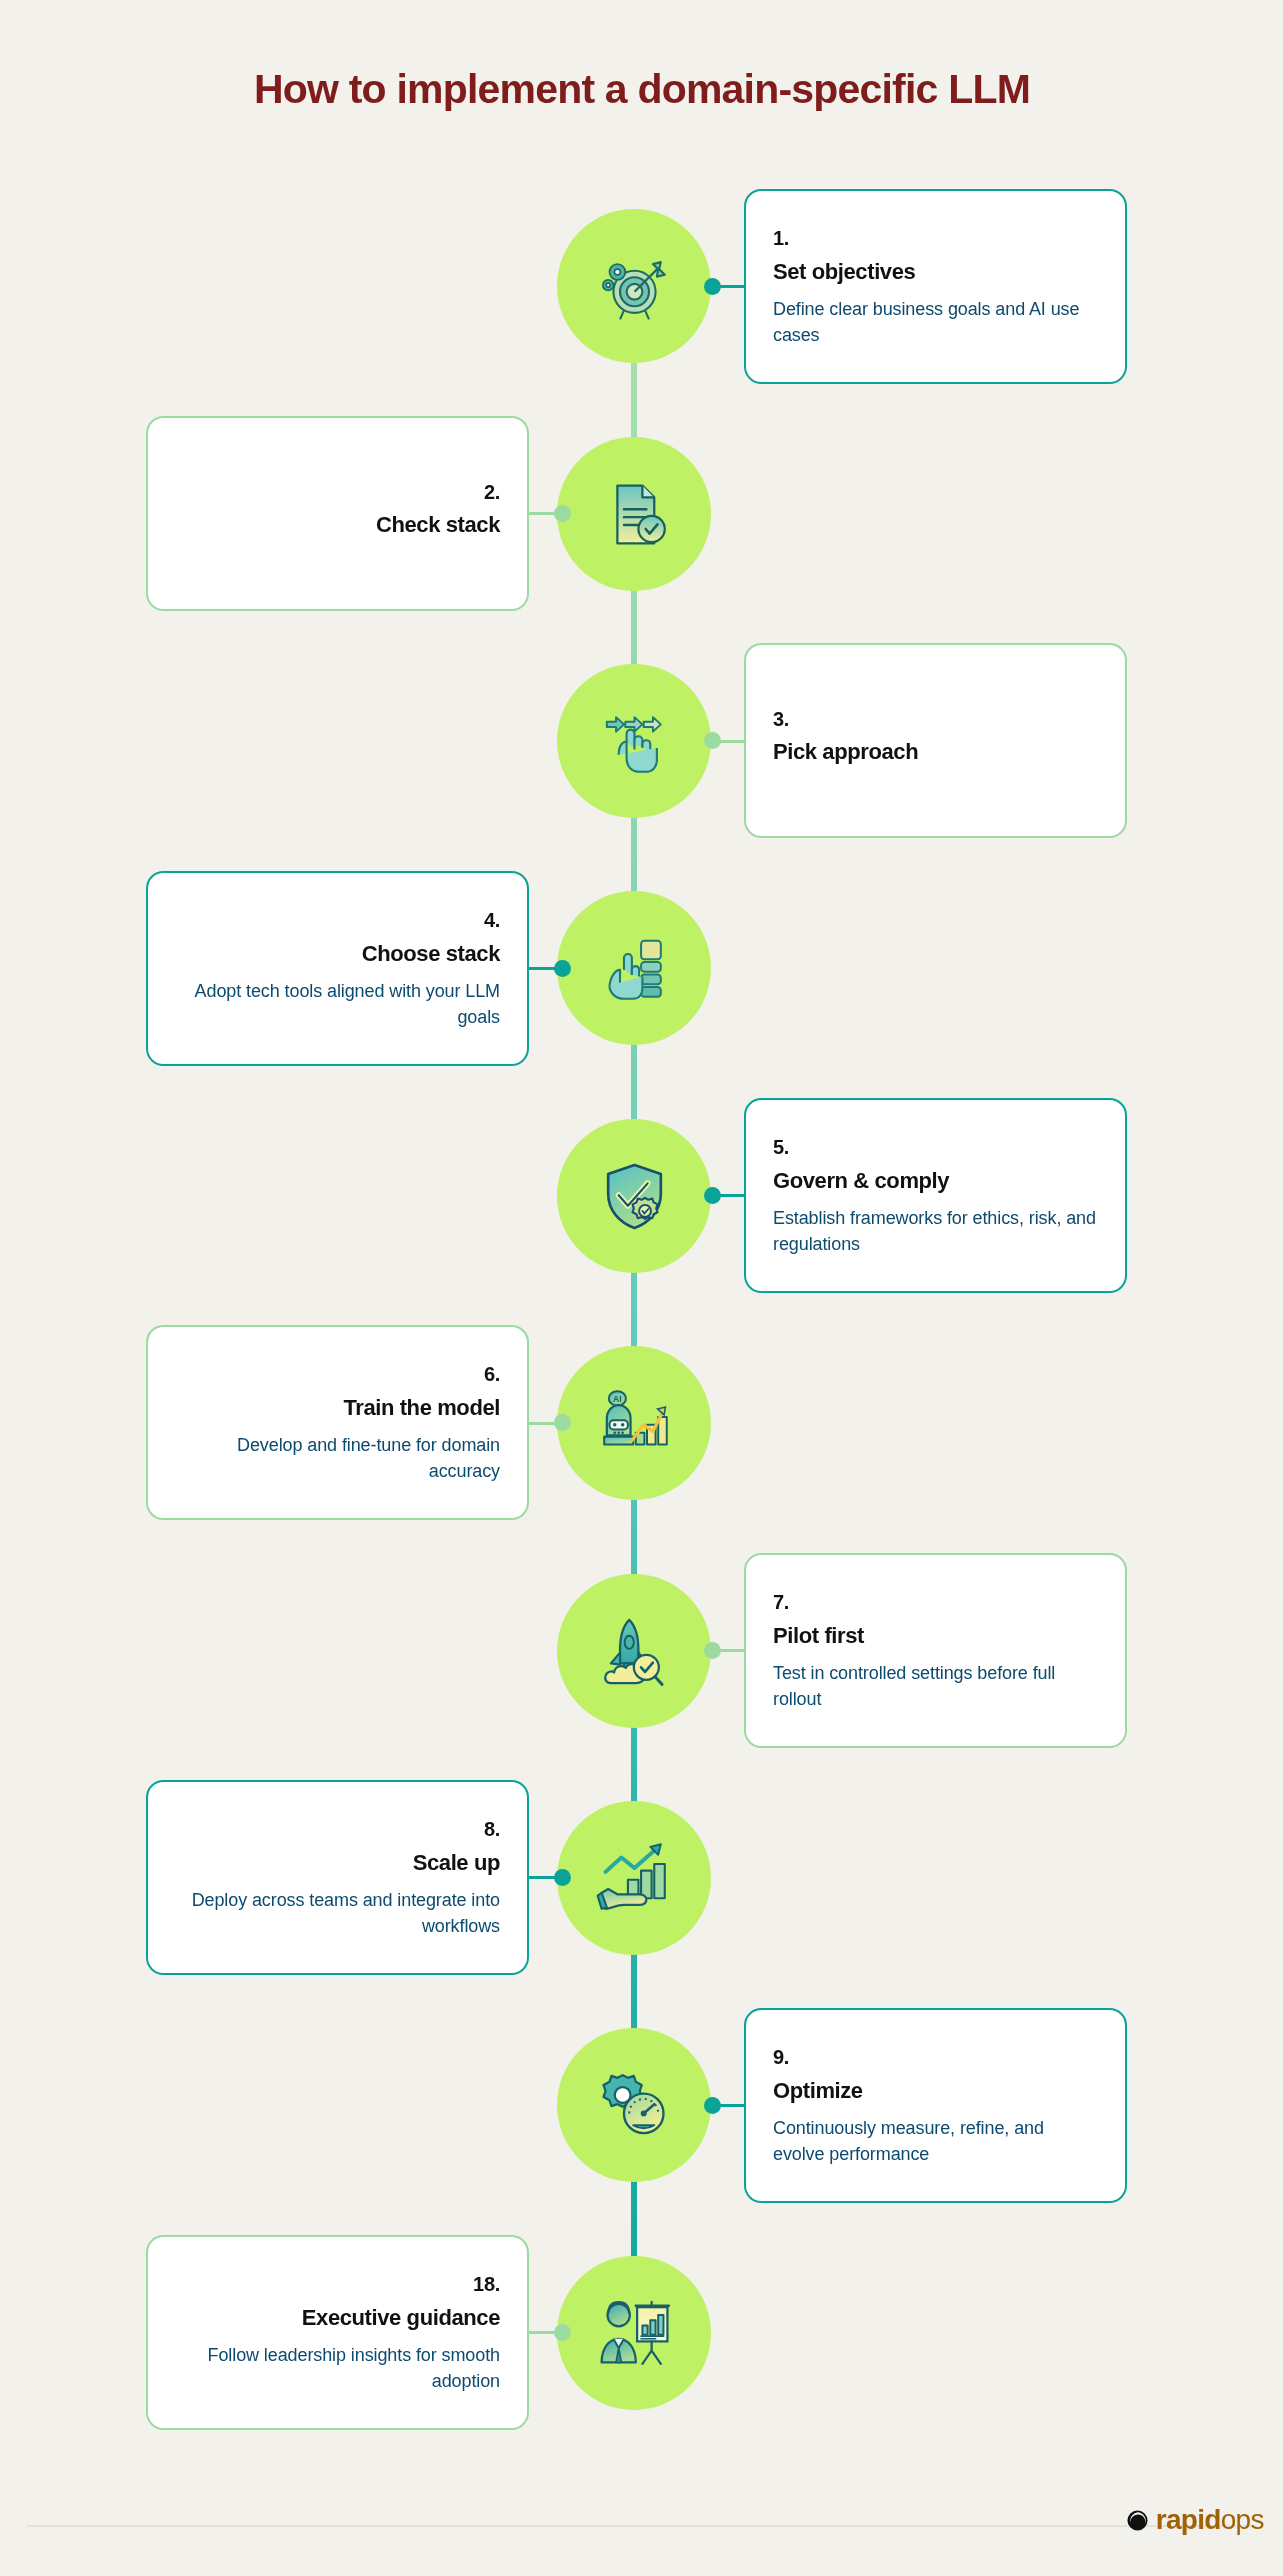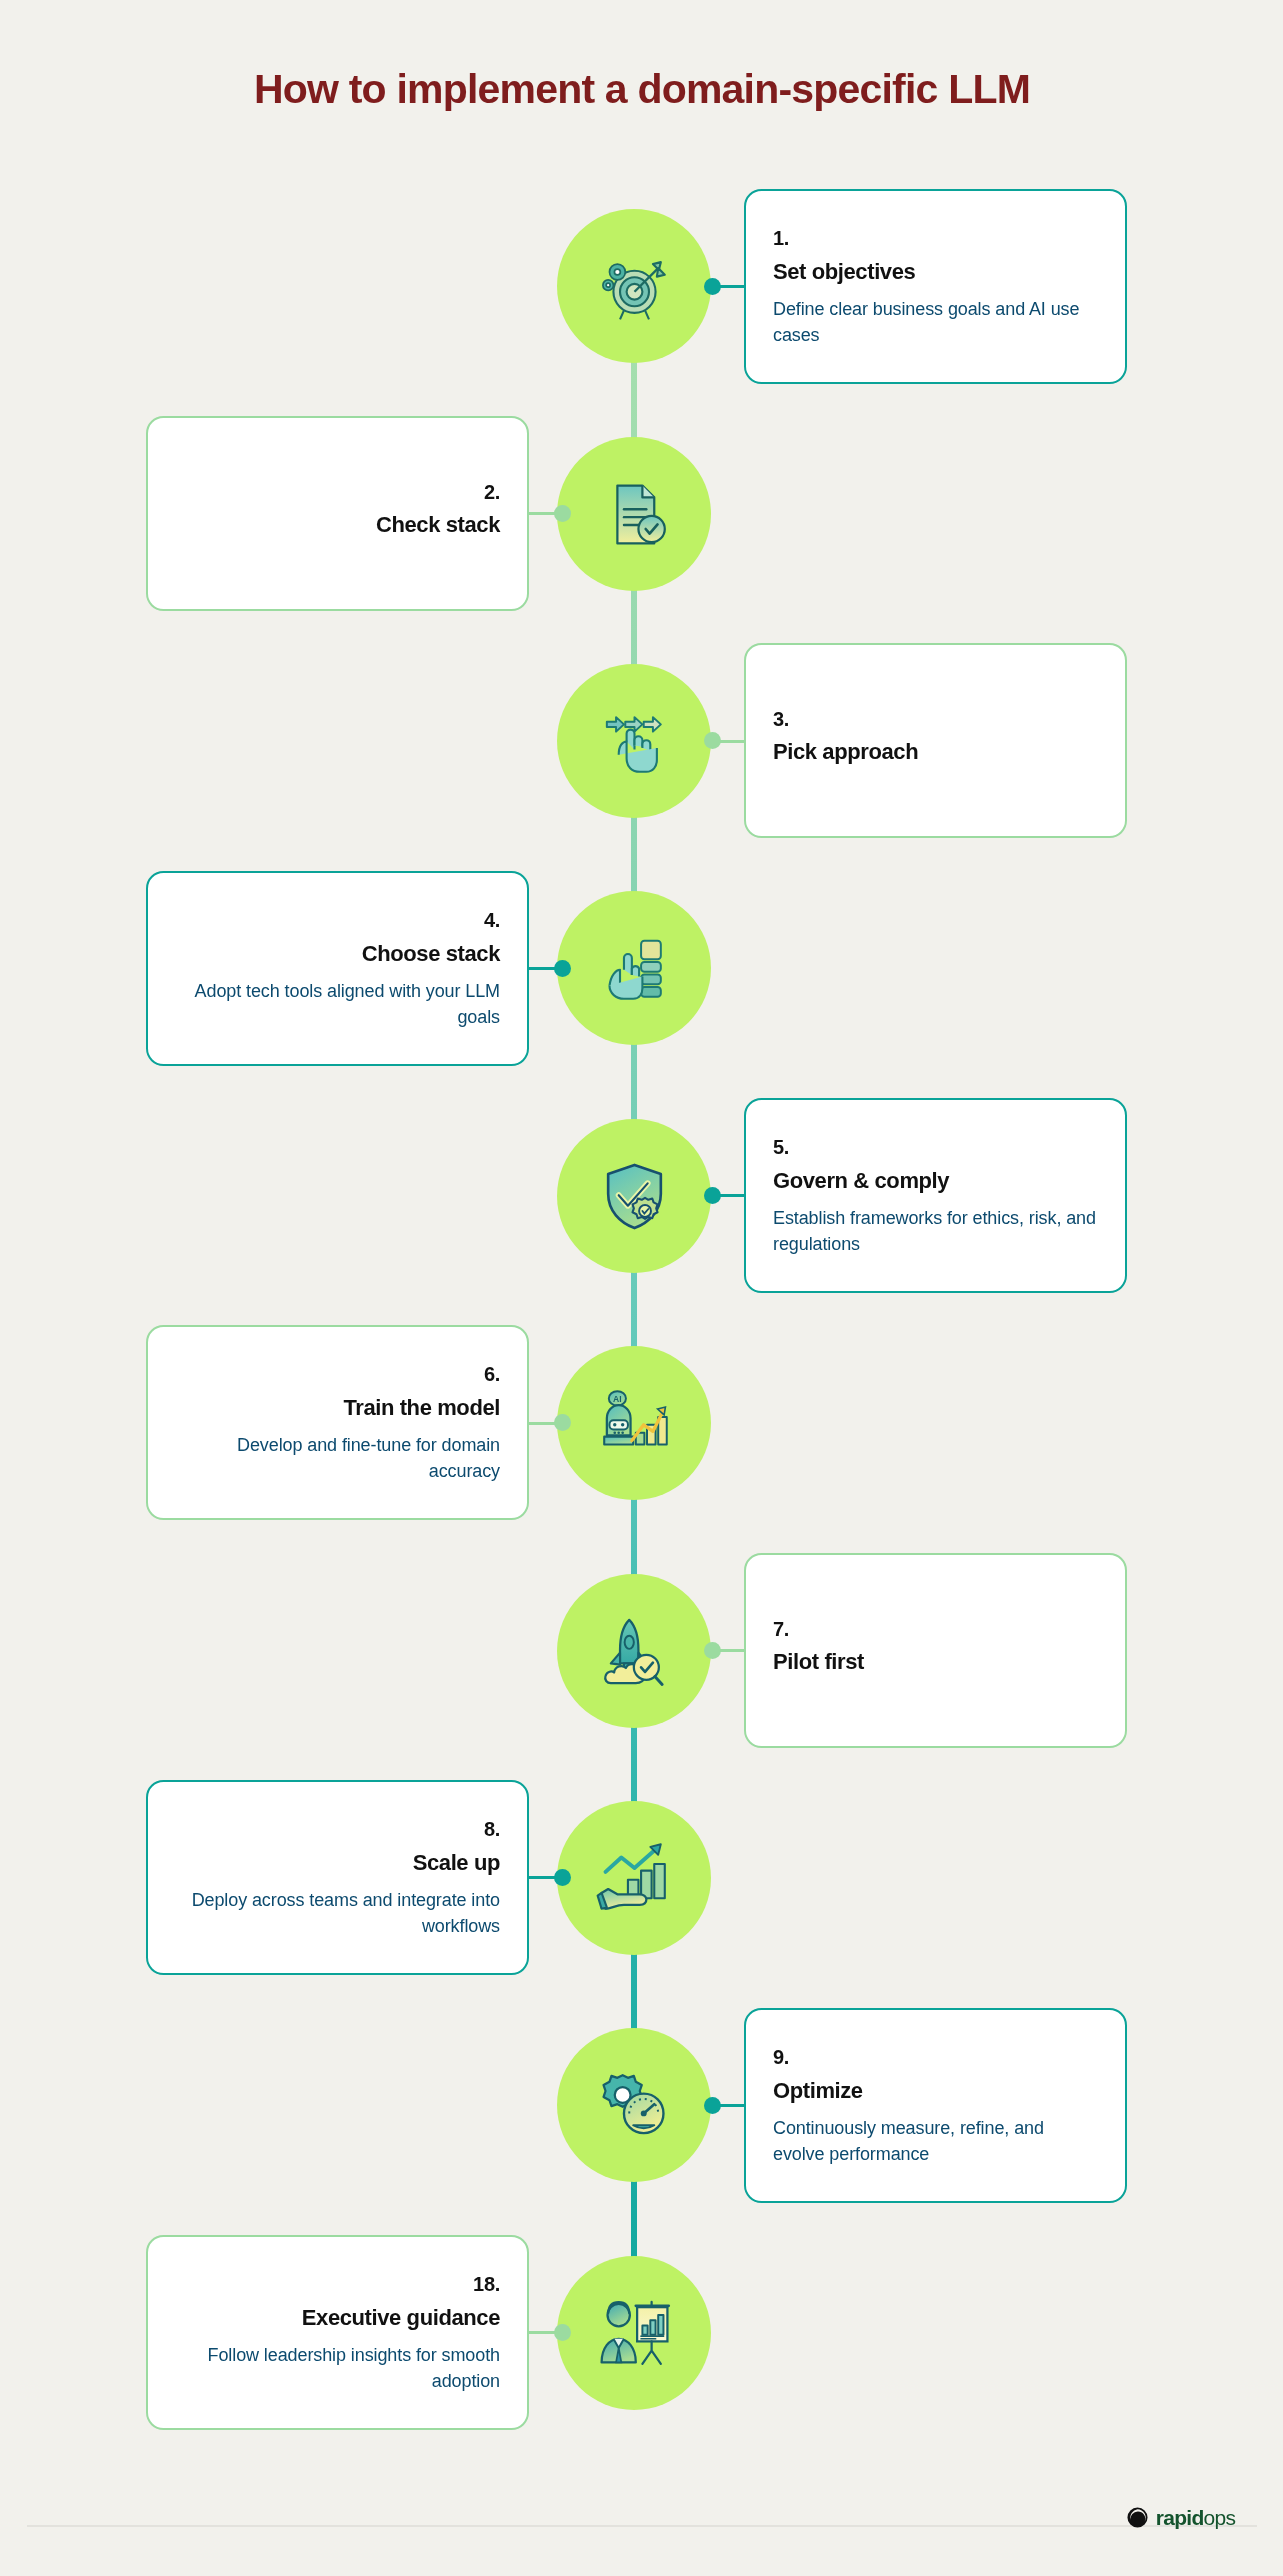--- a/index.html
+++ b/index.html
@@ -77,21 +77,21 @@
   
   .divider{
     position:absolute; left:27px; top:2525px;
     width:1230px; height:2px; background:#e3e2dd;
   }
   .logo{
     position:absolute; left:1126px; top:2506px;
     display:flex; align-items:center; gap:6.7px;
   }
   .logo .mark{ width:23px; height:23px; display:block; }
-  .logo .wordmark{ font-size:21px; letter-spacing:-0.7px; color:#14532d; line-height:1; }
+  .logo .wordmark{ font-size:28px; letter-spacing:-0.7px; color:#a16207; line-height:1; }
   .logo .wordmark b{ font-weight:700; }
   .logo .wordmark i{ font-style:normal; font-weight:300; }
 </style>
 </head>
 <body>
 
 <h1 class="page-title">How to implement a domain-specific LLM</h1>
 
 <div class="spine"></div>
 
@@ -295,20 +295,21 @@
       <path d="M24 108 c-6 0 -10 -5 -8 -11 2 -7 10 -8 13 -5 1 -9 12 -13 18 -7 3 -8 15 -8 18 0 7 -2 13 3 12 11 -1 8 -8 12 -15 12 z" fill="#f2ee9a" stroke="#17606a" stroke-width="3.4" stroke-linejoin="round"></path>
       <circle cx="78" cy="84" r="19" fill="#f2ee9a" stroke="#17606a" stroke-width="3.4"></circle>
       <path d="M70 84 l6 7 12 -14" fill="none" stroke="#17606a" stroke-width="4" stroke-linecap="round" stroke-linejoin="round"></path>
       <path d="M91 98 l11 12" stroke="#17606a" stroke-width="4.5" stroke-linecap="round"></path>
     </svg>
         </span>
       </div>
       <div class="card right green" style="top: 1553px;">
         <div class="num">7.</div>
         <div class="ttl">Pilot first</div>
+        <div class="desc">Test in controlled settings before full rollout</div>
       </div>
       <div class="stub green" style="top: 1649px; left: 711px; width: 35px;"></div>
       <div class="dot green" style="top: 1642px; left: 704px;"></div>
     </div>
     <div class="step" style="top: 0px;">
       <div class="bubble" style="top: 1801px;">
         <span>
     <svg viewBox="0 0 120 120" xmlns="http://www.w3.org/2000/svg">
       <defs>
               <linearGradient id="g8" x1="0" y1="0" x2="0.4" y2="1">

